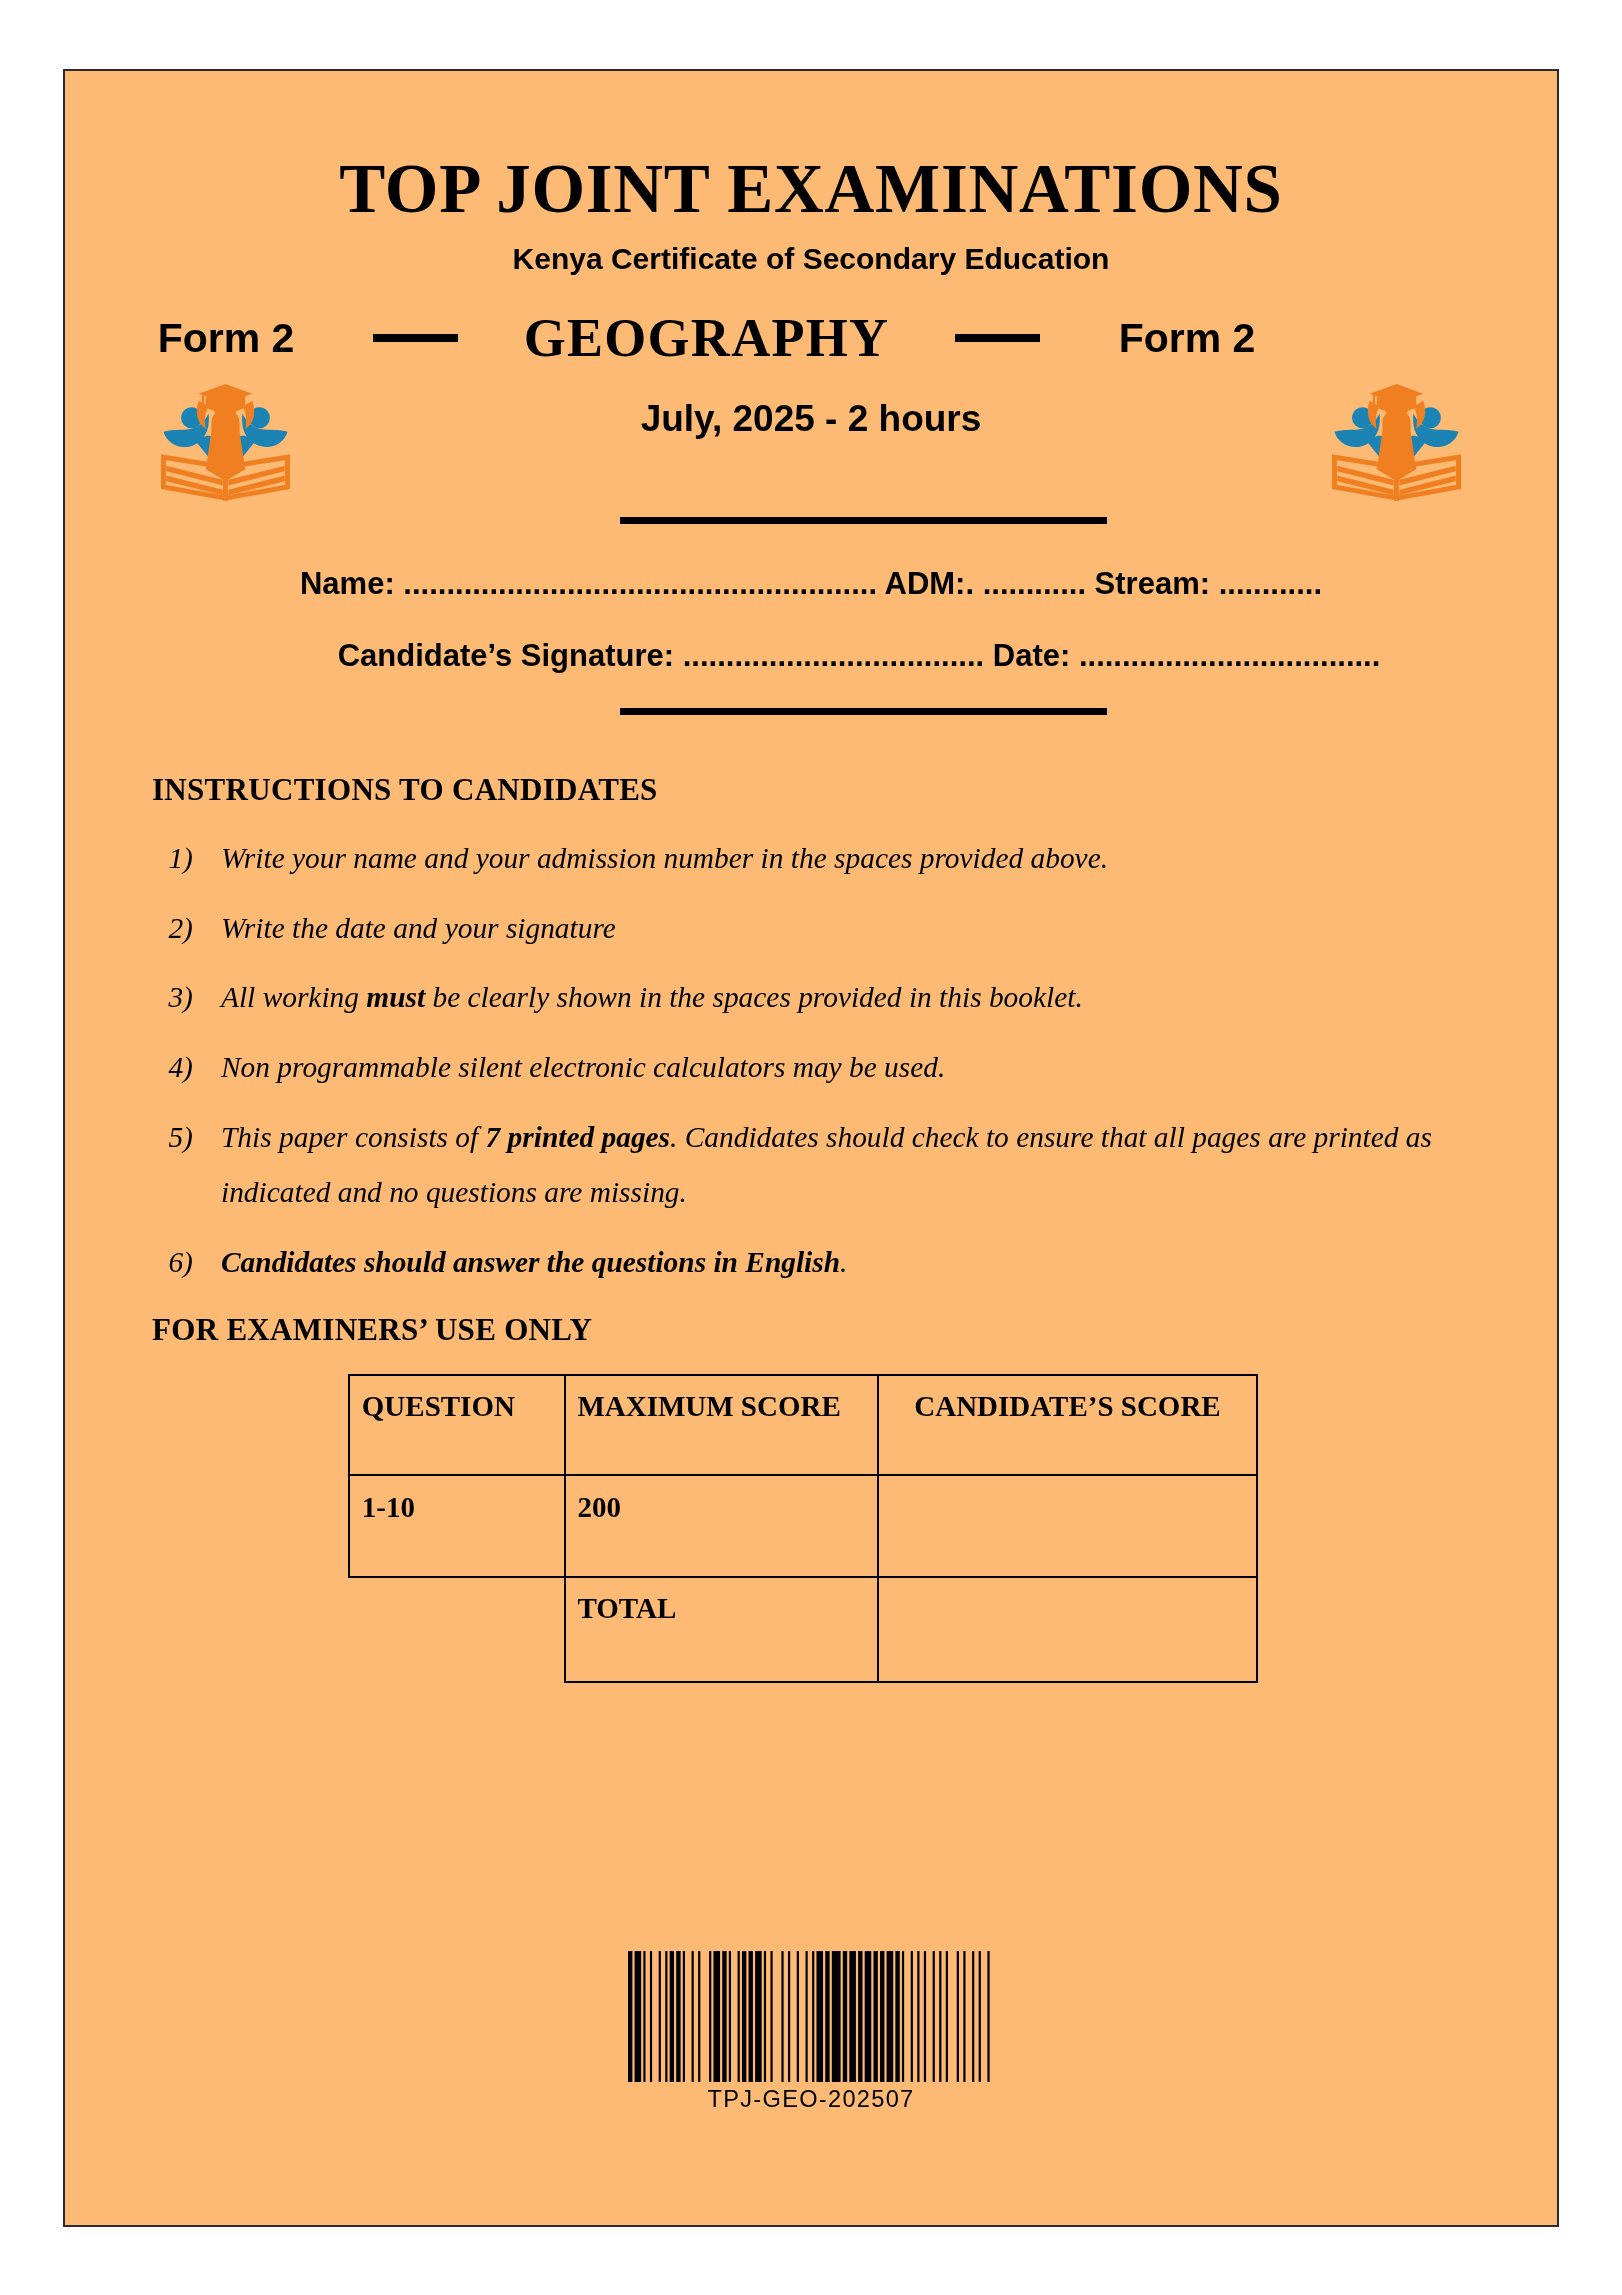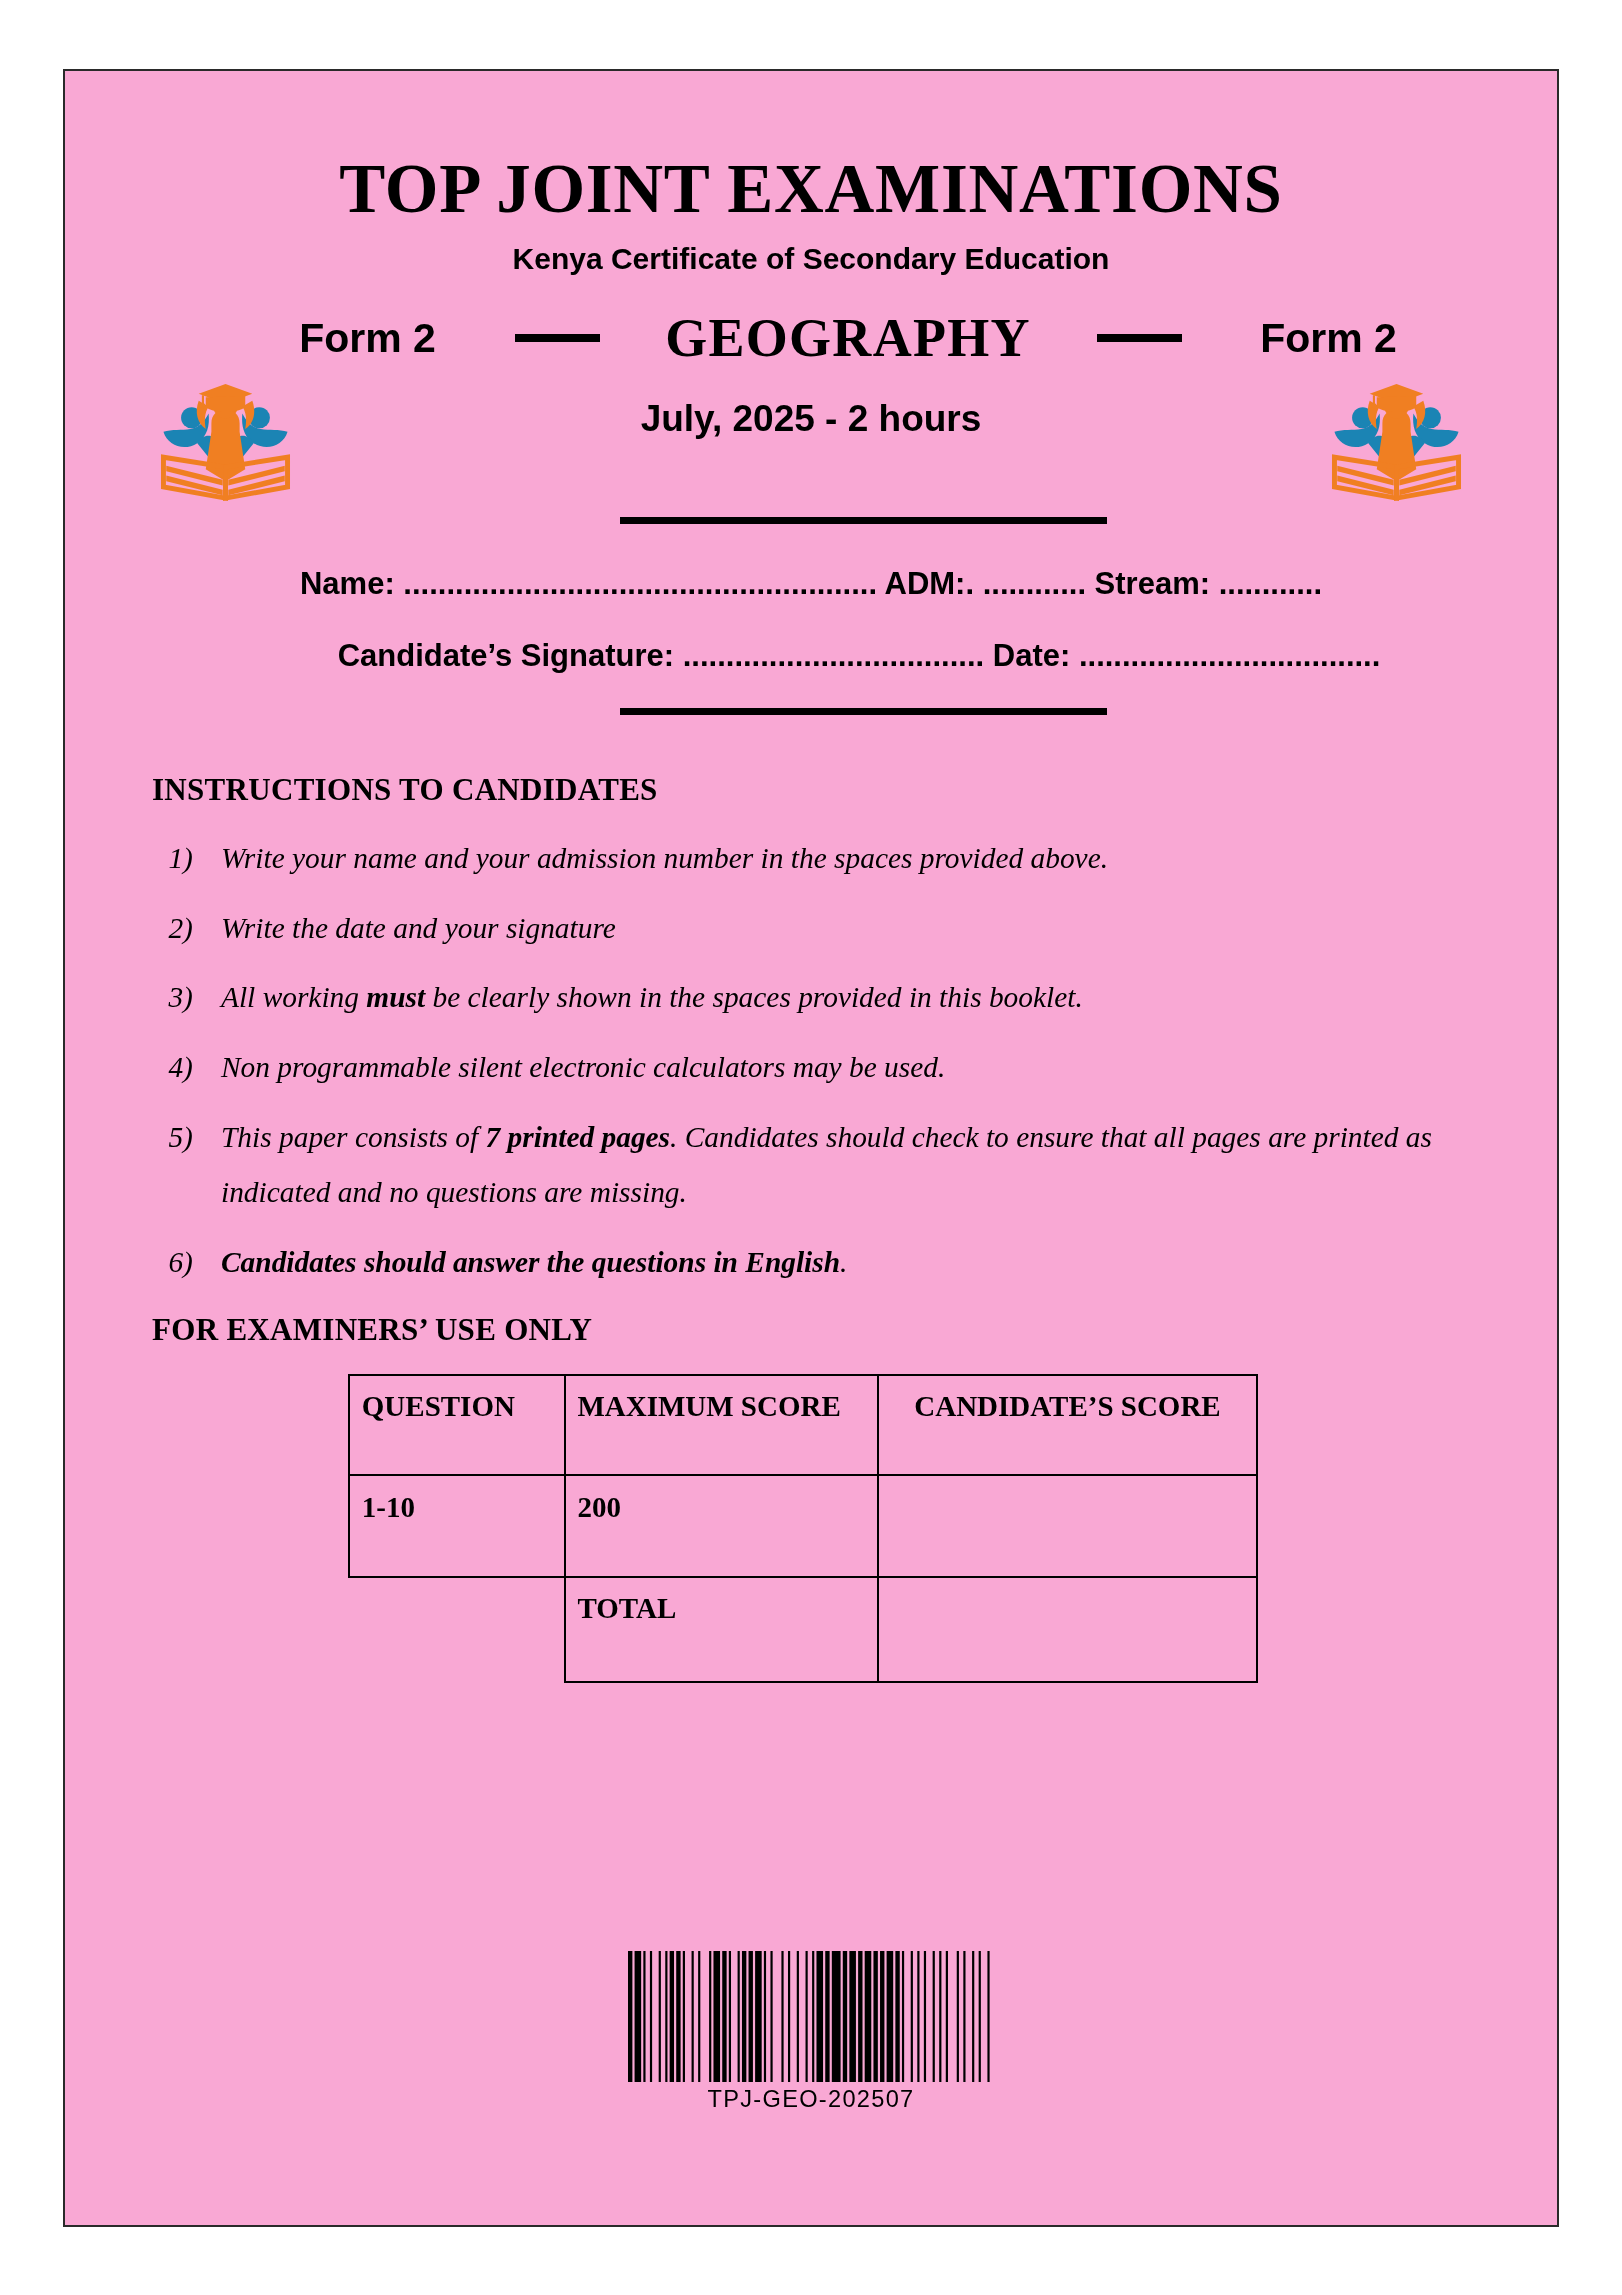--- a/index.html
+++ b/index.html
@@ -19,21 +19,21 @@
 
   
   #page-frame {
     position: absolute;
     left: 63px;
     top: 69px;
     width: 1496px;
     height: 2158px;
     border: 2.6px solid #2a2a2a;
     box-sizing: border-box;
-    background: #f9a8d4;
+    background: #fdba74;
   }
 
   #page-inner {
     position: absolute;
     left: 0;
     top: 0;
     width: 100%;
     height: 100%;
   }
 
@@ -59,26 +59,25 @@
     text-align: center;
     font-family: "Liberation Sans", sans-serif;
     font-size: 30px;
     font-weight: bold;
     line-height: 1.1;
   }
 
   
   .subject-row {
     position: absolute;
-    left: 0;
+    left: 16px;
     top: 236px;
     width: 100%;
     display: flex;
     align-items: center;
-    justify-content: center;
     gap: 0px;
     padding-left: 37px;
   }
   .form-label {
     font-family: "Liberation Sans", sans-serif;
     font-size: 41px;
     font-weight: bold;
     white-space: nowrap;
     width: 216px;
     text-align: center;

